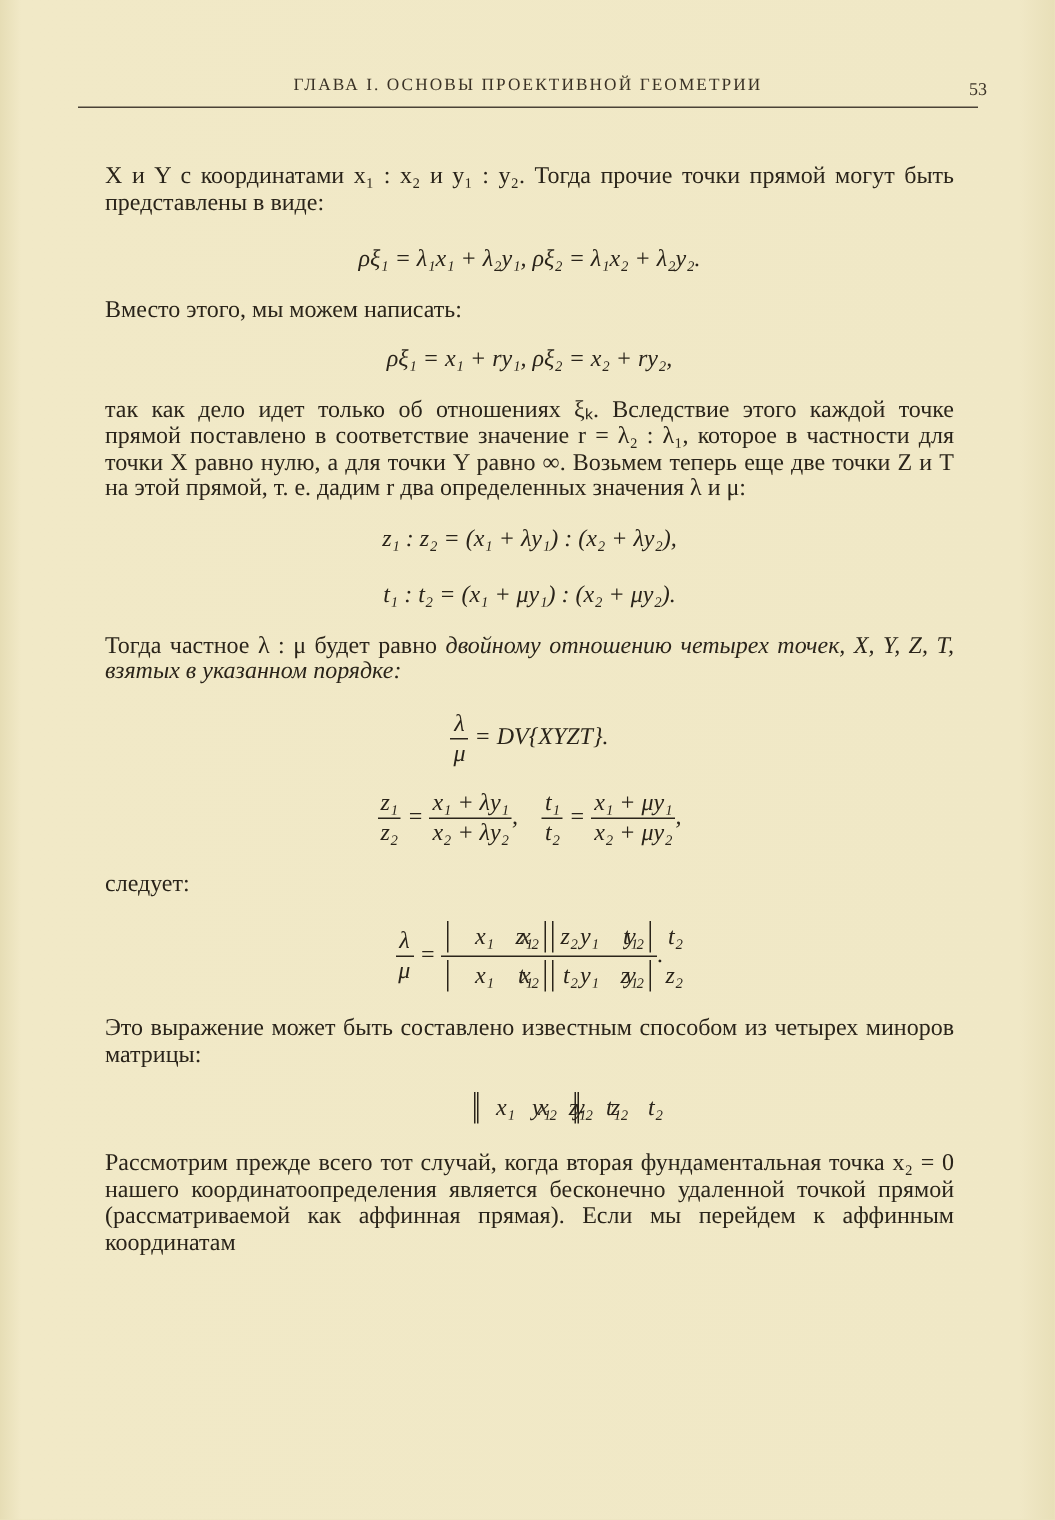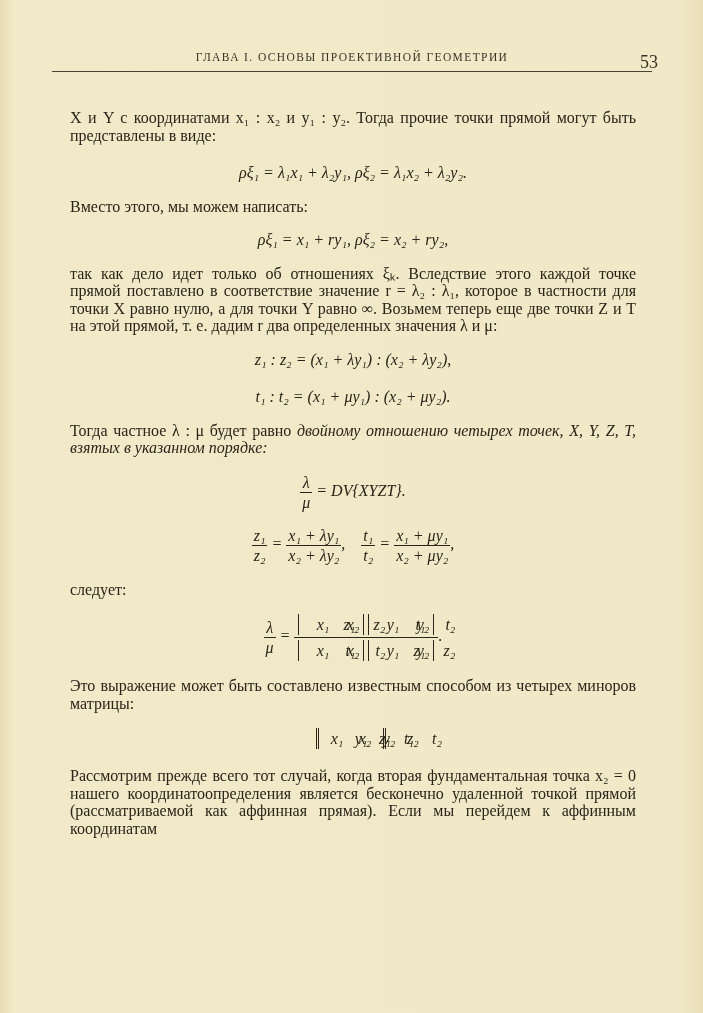--- a/index.html
+++ b/index.html
@@ -14,21 +14,21 @@
       background: linear-gradient(90deg, #e6ddb5 0px, #f1e9c7 14px, #f0e8c6 680px, #e8dfb8 703px);
     }
     .header {
       position: absolute; left: 52px; top: 48px; width: 600px; height: 24px;
     }
     .running-title {
       position: absolute; left: 0; width: 600px; top: 3px; text-align: center;
       font-size: 11.5px; letter-spacing: 1.4px; color: #3a3226;
     }
     .page-number {
-      position: absolute; right: -6px; top: 4px; font-size: 18px; color: #3a3226; text-align: center;
+      position: absolute; right: -6px; top: 4px; font-size: 12px; color: #3a3226; text-align: center;
     }
     .header-rule {
       position: absolute; left: 0; top: 23px; width: 600px; height: 1px; background: #4a4236;
     }
     .body {
       position: absolute; left: 54px; top: 93px; width: 598px;
       font-size: 16px; line-height: 17.5px; text-align: justify;
     }
     p { margin: 16px; text-align: justify; }
     i, .m { font-style: italic; }

